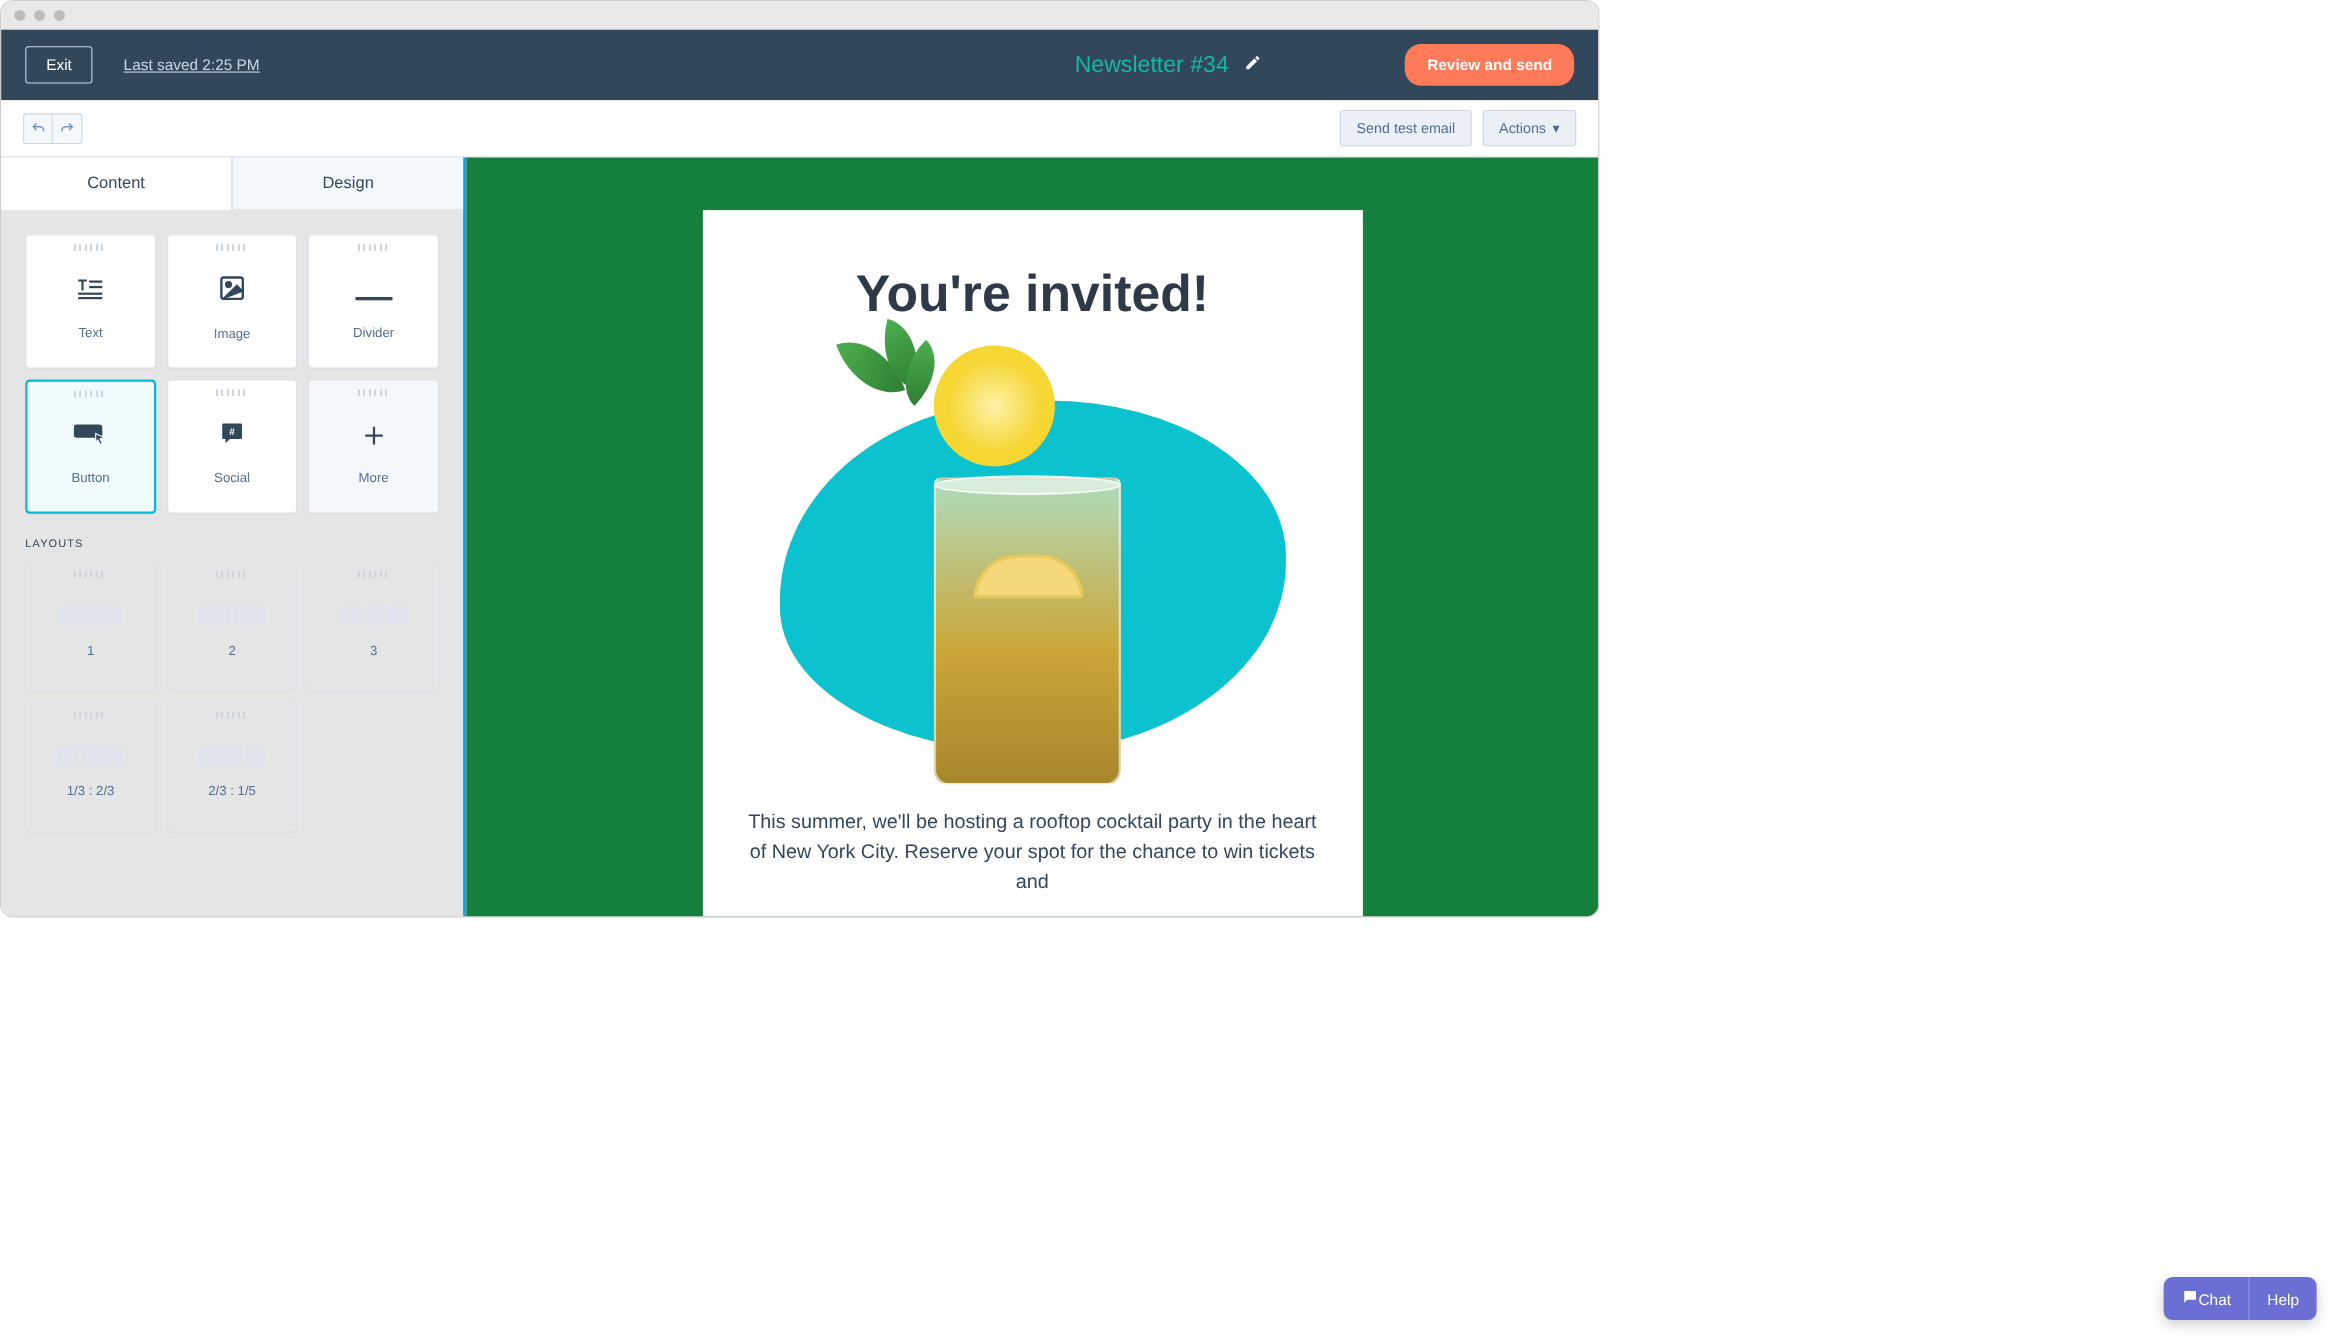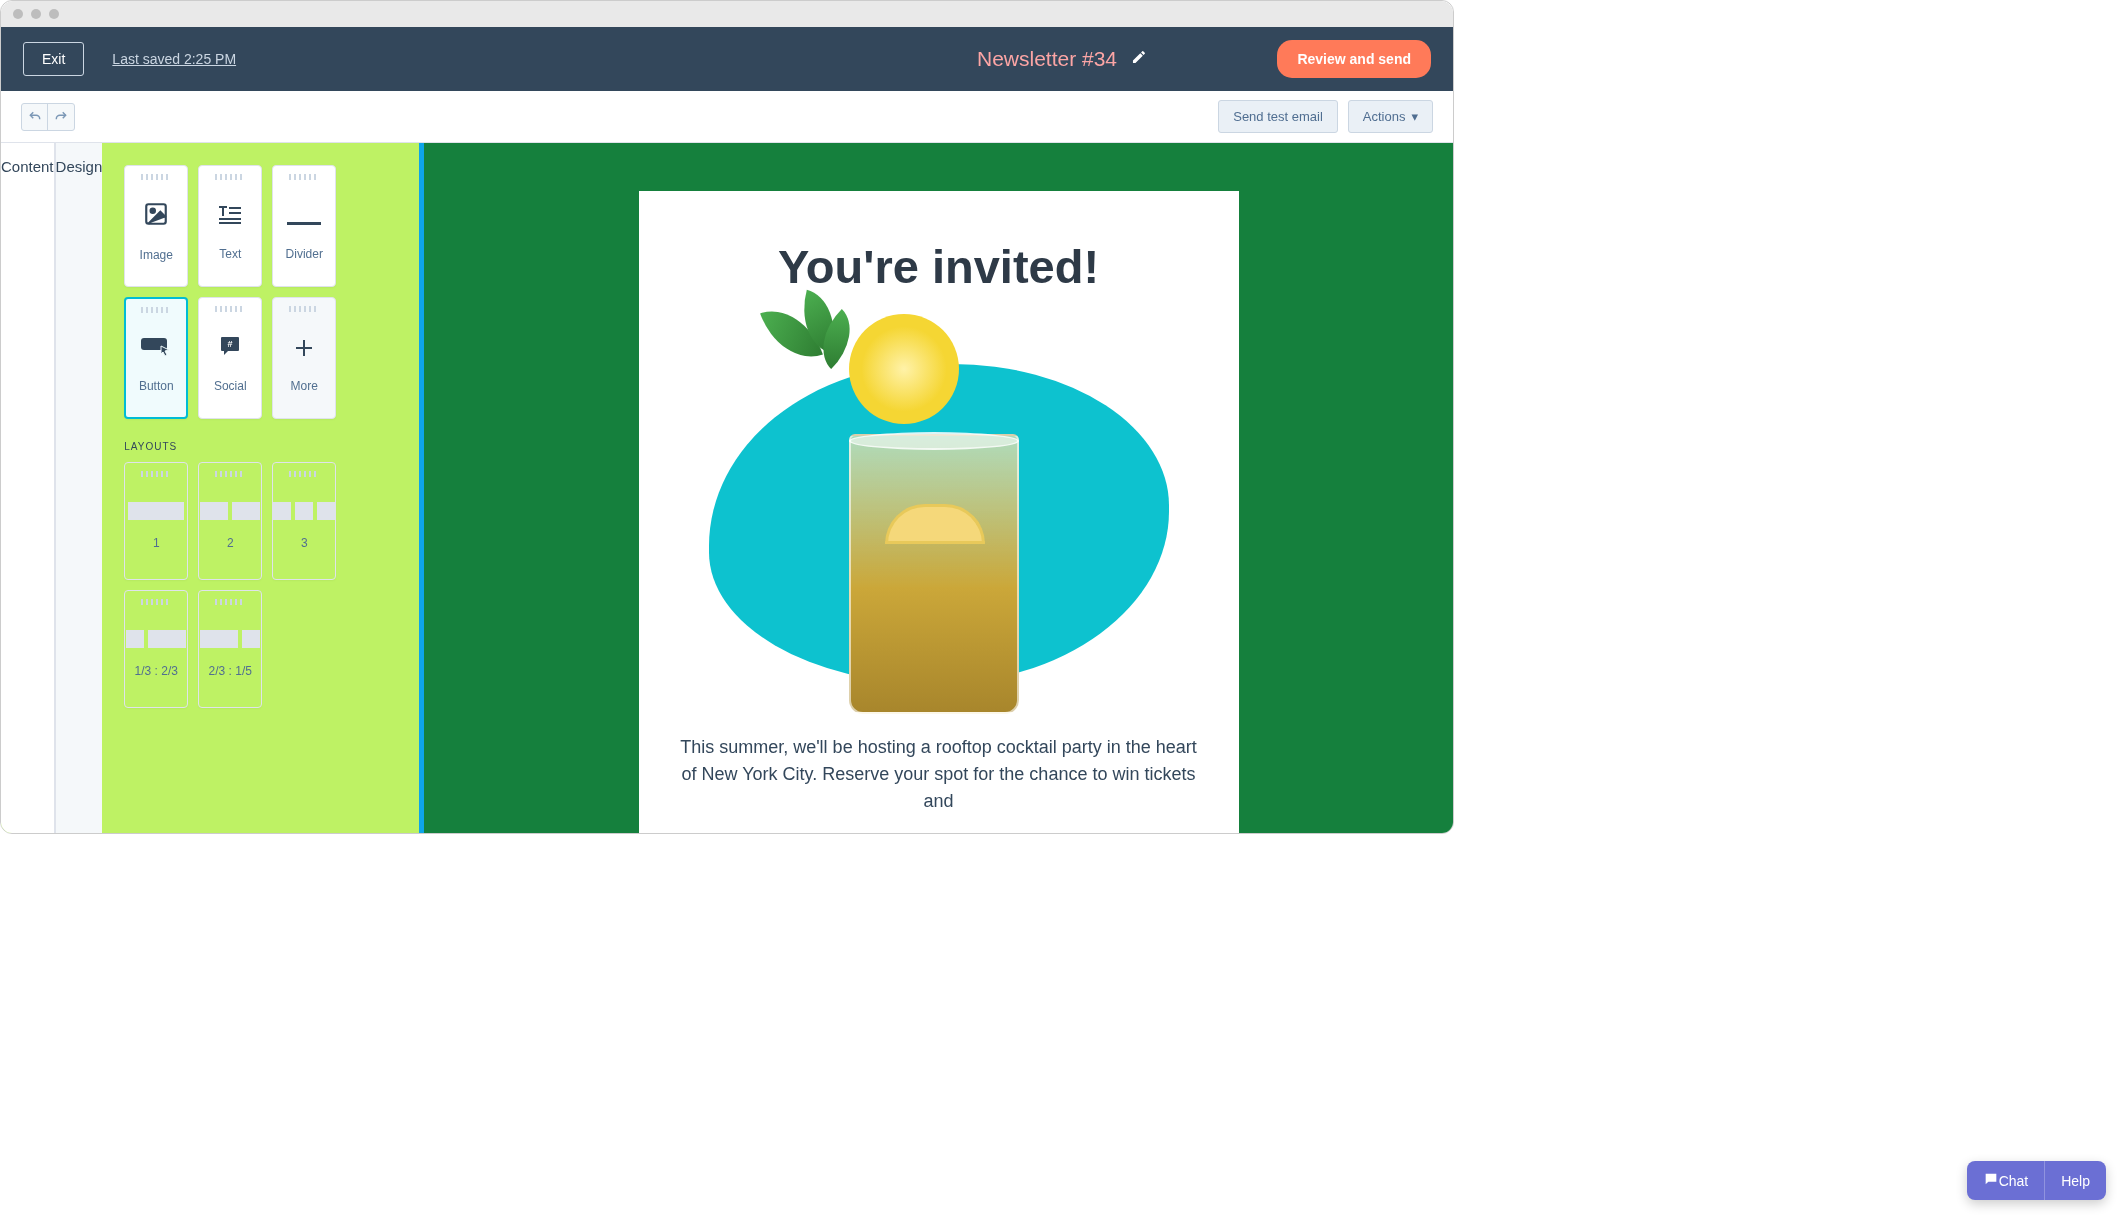--- a/index.html
+++ b/index.html
@@ -3,33 +3,33 @@
 <meta charset="utf-8">
 <style>
 * { box-sizing: border-box; margin: 0; padding: 0; }
 body { font-family: -apple-system, BlinkMacSystemFont, "Segoe UI", Helvetica, Arial, sans-serif; background: #fff; color: #33475b; width: 1454px; height: 834px; overflow: hidden; border: 1px solid #ccc; border-radius: 12px; }
 .titlebar { height: 26px; background: #e9e9e9; border-top-left-radius: 12px; border-top-right-radius: 12px; display: flex; align-items: center; padding: 0 12px; gap: 8px; }
 .titlebar .circle { width: 10px; height: 10px; border-radius: 50%; background: #bdbdbd; }
 .topbar { background: #33475b; height: 64px; display: flex; align-items: center; padding: 0 22px; color: #fff; }
 .exit-btn { border: 1px solid #cbd6e2; background: transparent; color: #fff; padding: 8px 18px; font-size: 14px; font-weight: 500; border-radius: 3px; cursor: pointer; }
 .last-saved { margin-left: 28px; font-size: 14px; text-decoration: underline; color: #cbd6e2; cursor: pointer; }
 .doc-title-wrap { position: absolute; left: 50%; transform: translateX(-50%); display: flex; align-items: center; gap: 14px; }
-.doc-title { font-size: 21px; font-weight: 500; color: #fca5a5; text-align: right; }
+.doc-title { font-size: 21px; font-weight: 500; color: #14b8a6; text-align: right; }
 .review-btn { margin-left: auto; background: #ff7a59; color: #fff; border: none; padding: 11px 20px; font-size: 14px; font-weight: 600; border-radius: 15px; cursor: pointer; }
 .toolbar { height: 52px; display: flex; align-items: center; padding: 0 20px; border-bottom: 1px solid #dfe3eb; position: relative; }
 .undo-redo { display: flex; border: 1px solid #cbd6e2; border-radius: 3px; overflow: hidden; background: #f5f8fa; }
 .undo-redo button { border: none; background: transparent; width: 26px; height: 26px; display: flex; align-items: center; justify-content: center; cursor: pointer; color: #7c98b6; }
 .undo-redo button:first-child { border-right: 1px solid #cbd6e2; }
 .nav-tabs { position: absolute; left: 50%; transform: translateX(-50%); display: flex; gap: 44px; }
 .nav-tabs .tab { font-size: 15px; color: #33475b; padding: 16px 0; cursor: pointer; font-weight: 500; }
 .nav-tabs .tab.active { color: #0091ae; border-bottom: 3px solid #0091ae; font-weight: 600; }
 .toolbar-right { margin-left: auto; display: flex; gap: 10px; }
 .ghost-btn { border: 1px solid #cbd6e2; background: #eaf0f6; color: #506e91; padding: 8px 14px; font-size: 13px; border-radius: 3px; cursor: pointer; display: flex; align-items: center; gap: 6px; }
 .main { display: flex; height: calc(834px - 26px - 64px - 52px); }
-.sidebar { width: 423px; background: #bef264; border-right: 5px solid #0ea5e9; display: flex; flex-direction: row; }
+.sidebar { width: 423px; background: #e5e5e5; border-right: 3px solid #0ea5e9; display: flex; flex-direction: column; }
 .side-tabs { display: flex; }
 .side-tabs .stab { flex: 1; text-align: center; padding: 15px 0; font-size: 15px; cursor: pointer; background: #f5f8fa; border-bottom: 1px solid #dfe3eb; }
 .side-tabs .stab.active { background: #fff; border-bottom: none; border-right: 1px solid #dfe3eb; font-weight: 500; }
 .side-tabs .stab:not(.active) { border-left: 1px solid #dfe3eb; }
 .side-content { padding: 22px; overflow-y: auto; }
 .block-grid { display: grid; grid-template-columns: repeat(3, 1fr); gap: 10px; }
 .block { border: 1px solid #dfe3eb; border-radius: 4px; background: #fff; height: 122px; display: flex; flex-direction: column; align-items: center; justify-content: center; cursor: grab; position: relative; box-shadow: 0 1px 2px rgba(0,0,0,0.04); }
 .block .grip { position: absolute; top: 8px; color: #cbd6e2; font-size: 10px; letter-spacing: 2px; }
 .block.selected { border: 2px solid #00bcd4; background: #f0fbfd; }
 .block .icon-wrap { font-size: 28px; color: #33475b; margin-bottom: 14px; margin-top: 10px; }
@@ -117,41 +117,41 @@
     <div class="side-tabs">
       <div class="stab active">Content</div>
       <div class="stab">Design</div>
     </div>
     <div class="side-content">
       <div class="block-grid">
 
         <div class="block">
           <span class="grip dotted"></span>
           <div class="icon-wrap">
-            <svg width="26" height="26" viewBox="0 0 24 24" fill="none" stroke="#33475b" stroke-width="2">
-                <rect x="3" y="3" width="18" height="18" rx="2"></rect>
-                <circle cx="9" cy="9" r="2" fill="#33475b"></circle>
-                <path d="M21 15l-5-5L5 21" fill="#33475b"></path>
-              </svg>
-          </div>
-          <span class="label">Image</span>
-        </div>
-
-        <div class="block">
-          <span class="grip dotted"></span>
-          <div class="icon-wrap">
             <svg width="26" height="22" viewBox="0 0 26 22" fill="#33475b">
                 <path d="M2 2h8v2H7v8H5V4H2V2z"></path>
                 <rect x="12" y="3" width="12" height="2"></rect>
                 <rect x="2" y="14" width="22" height="2"></rect>
                 <rect x="2" y="18" width="22" height="2"></rect>
                 <rect x="12" y="8" width="12" height="2"></rect>
               </svg>
           </div>
           <span class="label">Text</span>
+        </div>
+
+        <div class="block">
+          <span class="grip dotted"></span>
+          <div class="icon-wrap">
+            <svg width="26" height="26" viewBox="0 0 24 24" fill="none" stroke="#33475b" stroke-width="2">
+                <rect x="3" y="3" width="18" height="18" rx="2"></rect>
+                <circle cx="9" cy="9" r="2" fill="#33475b"></circle>
+                <path d="M21 15l-5-5L5 21" fill="#33475b"></path>
+              </svg>
+          </div>
+          <span class="label">Image</span>
         </div>
 
         <div class="block">
           <span class="grip dotted"></span>
           <div class="icon-wrap">
             <svg width="34" height="4" viewBox="0 0 34 4">
                 <rect width="34" height="3" fill="#33475b"></rect>
               </svg>
           </div>
           <span class="label">Divider</span>

